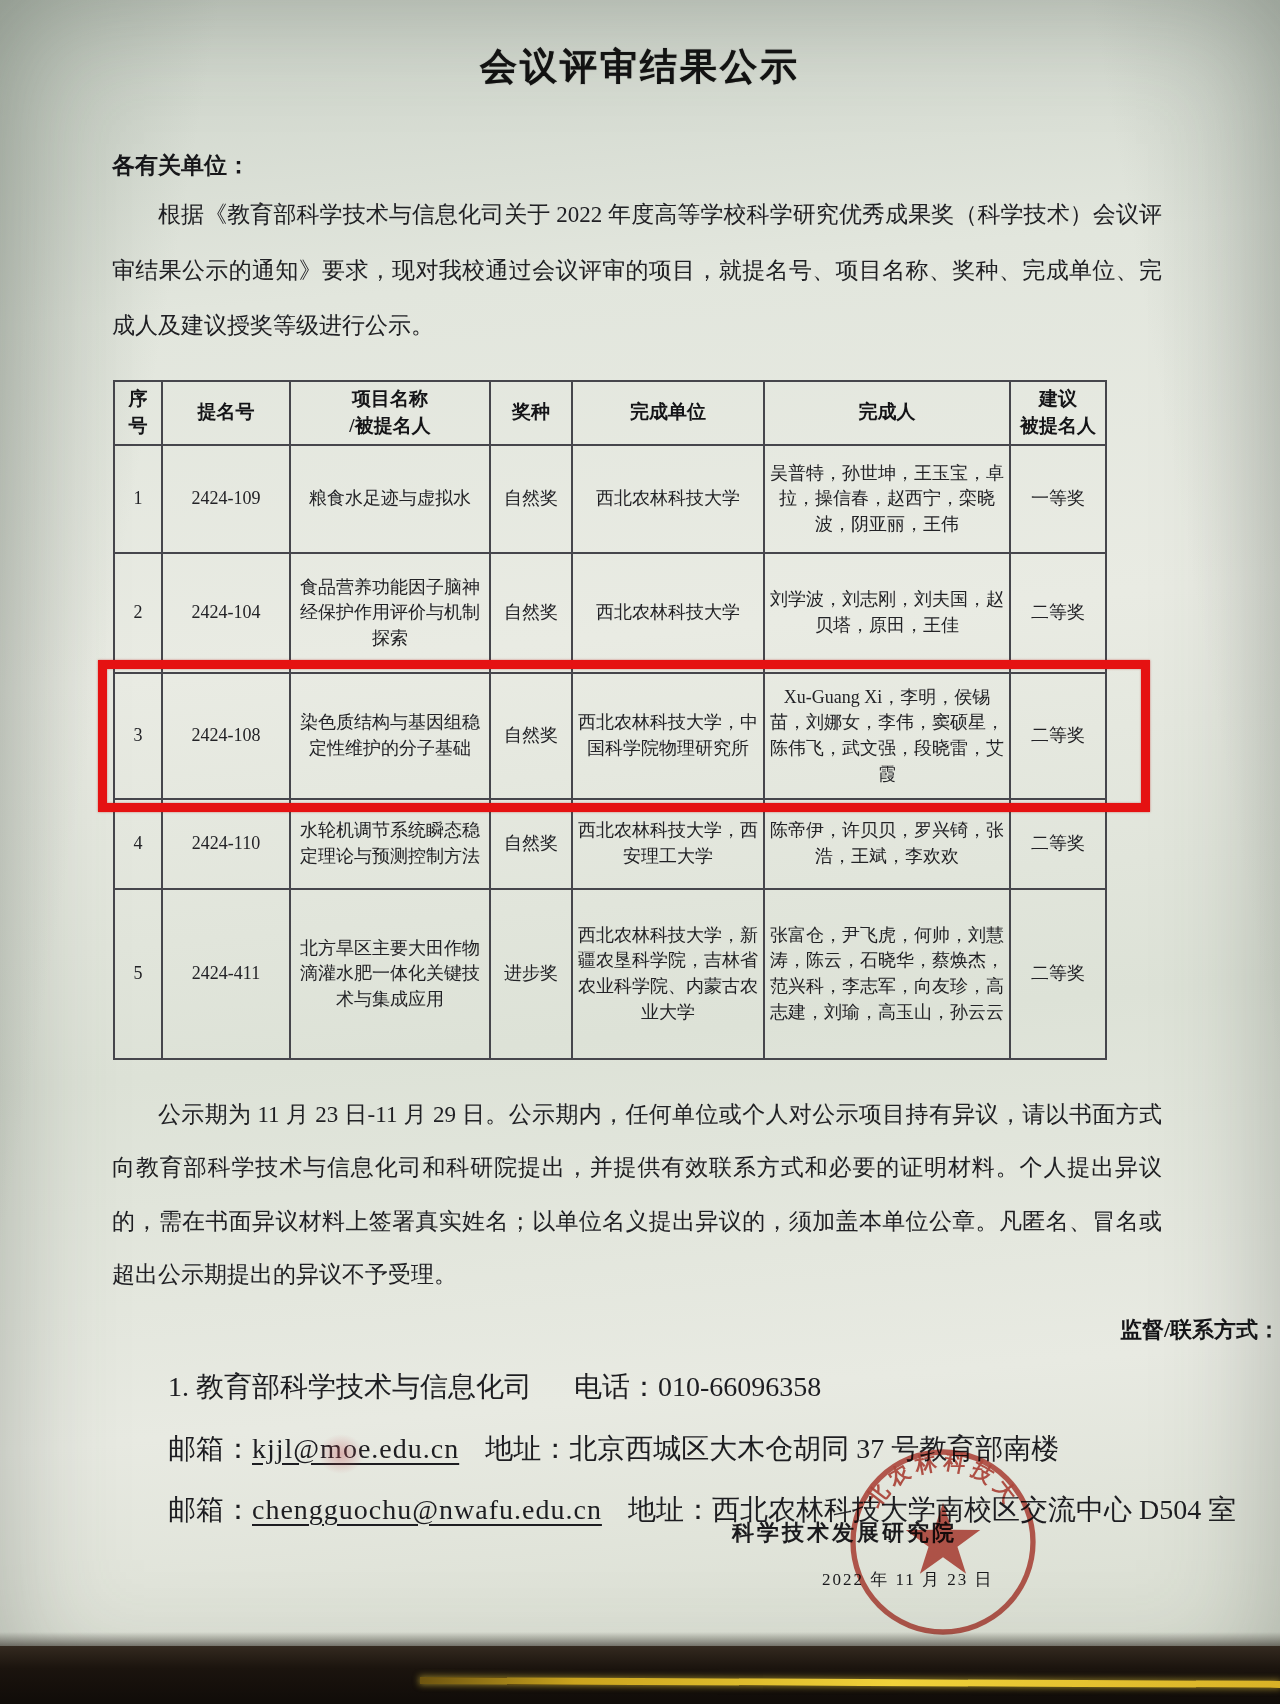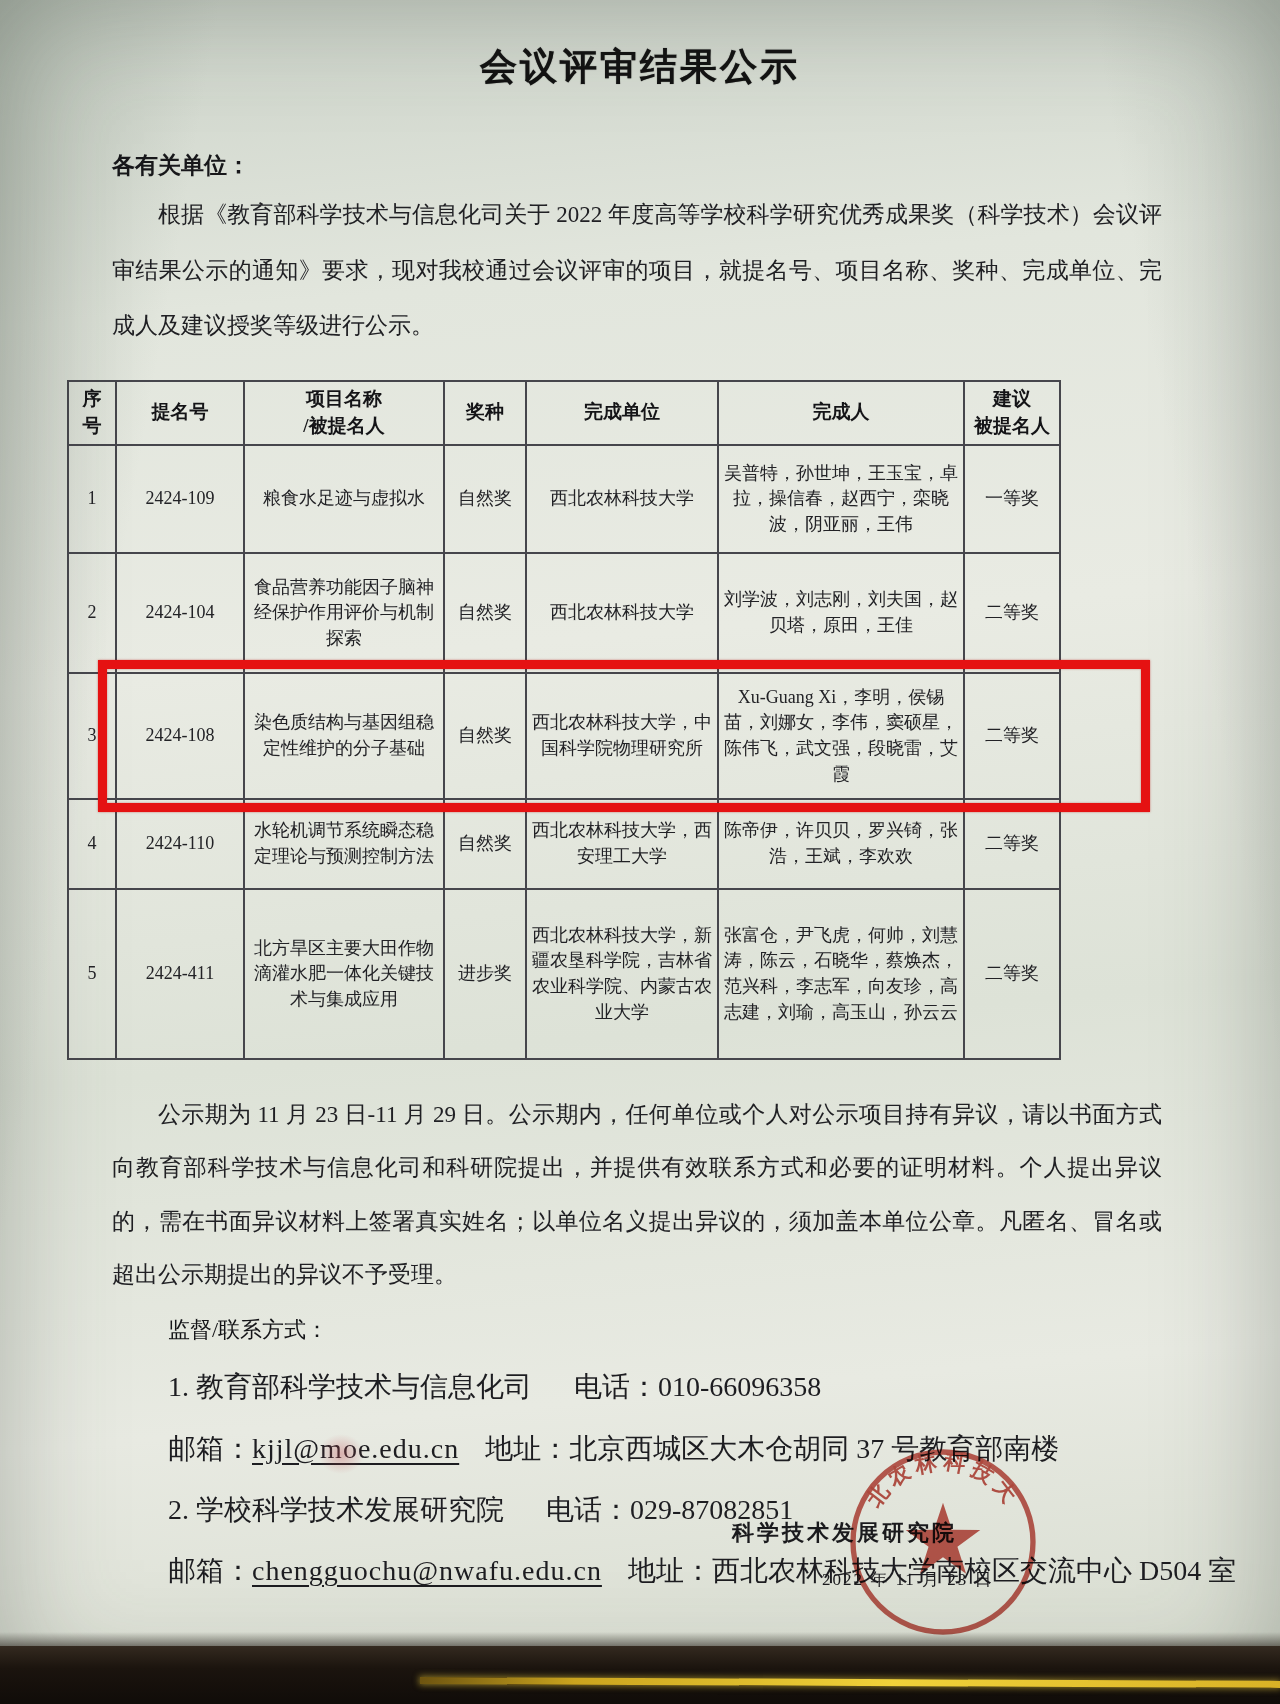--- a/index.html
+++ b/index.html
@@ -26,21 +26,21 @@
     text-shadow:0 0 1px rgba(0,0,0,.6);
   }
   .salutation{
     margin:58px 0 0 112px;font-size:23px;font-weight:bold;color:#17171a;
   }
   .intro{
     margin:6px 118px 0 112px;font-size:23px;line-height:2.42;
     text-align:justify;text-indent:2em;color:#202024;
   }
 
-  .table-wrap{margin:26px 0 0 67px;position:relative;}
+  .table-wrap{margin:26px 0 0 113px;position:relative;}
   table.results{
     border-collapse:collapse;table-layout:fixed;width:992px;
     font-size:18px;color:#222226;
   }
   table.results th, table.results td{
     border:2px solid #46464c;padding:2px 5px;text-align:center;vertical-align:middle;
     line-height:1.42;overflow:hidden;
   }
   table.results th{font-weight:bold;white-space:pre-line;font-size:19px;height:58px;color:#141417;}
   tbody tr:nth-child(1){height:108px;}
@@ -55,21 +55,21 @@
     position:absolute;left:98px;width:1034px;top:600px;height:145px;
     border:9px solid #e51212;pointer-events:none;z-index:5;
     box-shadow:0 0 2px rgba(180,0,0,.5), inset 0 0 2px rgba(180,0,0,.5);
   }
 
   .notice{
     margin:28px 118px 0 112px;font-size:23px;line-height:2.32;
     text-align:justify;text-indent:2em;color:#202024;
   }
   .contact-heading{
-    margin:14px 0 0 168px;font-size:22px;font-weight:normal;color:#141417;
+    margin:14px 0 0 168px;font-size:22px;font-weight:bold;color:#141417;text-align:right;
   }
   .contact{margin:14px 0 0 168px;font-size:28px;color:#1d1d21;}
   .contact .line{margin-top:22px;line-height:1.4;}
   .contact .gap{display:inline-block;width:42px;}
   .contact .gap-sm{display:inline-block;width:26px;}
   .contact .email{text-decoration:underline;text-underline-offset:5px;letter-spacing:1px;font-family:"Liberation Serif",serif;}
 
   .footer-dept{
     position:absolute;left:732px;top:1502px;width:320px;
     font-size:22px;letter-spacing:3px;color:#1a1a1d;font-weight:bold;
@@ -199,23 +199,20 @@
     <div class="contact-heading">监督/联系方式：</div>
 
     <div class="contact">
       <div class="line">
         <span>1. 教育部科学技术与信息化司</span><span class="gap"></span><span>电话：010-66096358</span>
       </div>
       <div class="line">
         <span>邮箱：</span><span class="email">kjjl@moe.edu.cn</span><span class="gap-sm"></span><span>地址：北京西城区大木仓胡同 37 号教育部南楼</span>
       </div>
       <div class="line">
-        <span>2. 学校科学技术发展研究院</span><span class="gap"></span><span>电话：029-87082851</span>
-      </div>
-      <div class="line">
         <span>邮箱：</span><span class="email">chengguochu@nwafu.edu.cn</span><span class="gap-sm"></span><span>地址：西北农林科技大学南校区交流中心 D504 室</span>
       </div>
     </div>
 
     <div class="footer-dept">科学技术发展研究院</div>
     <div class="footer-date">2022 年 11 月 23 日</div>
     <div class="smudge"></div>
 
     <div class="stamp">
       <svg viewBox="0 0 220 220" width="196" height="196">

